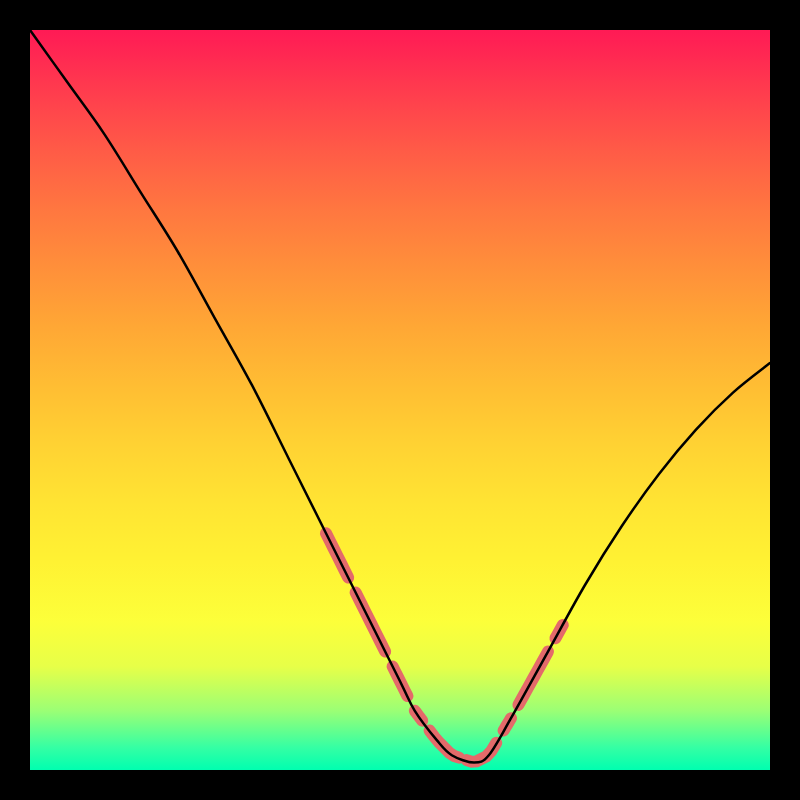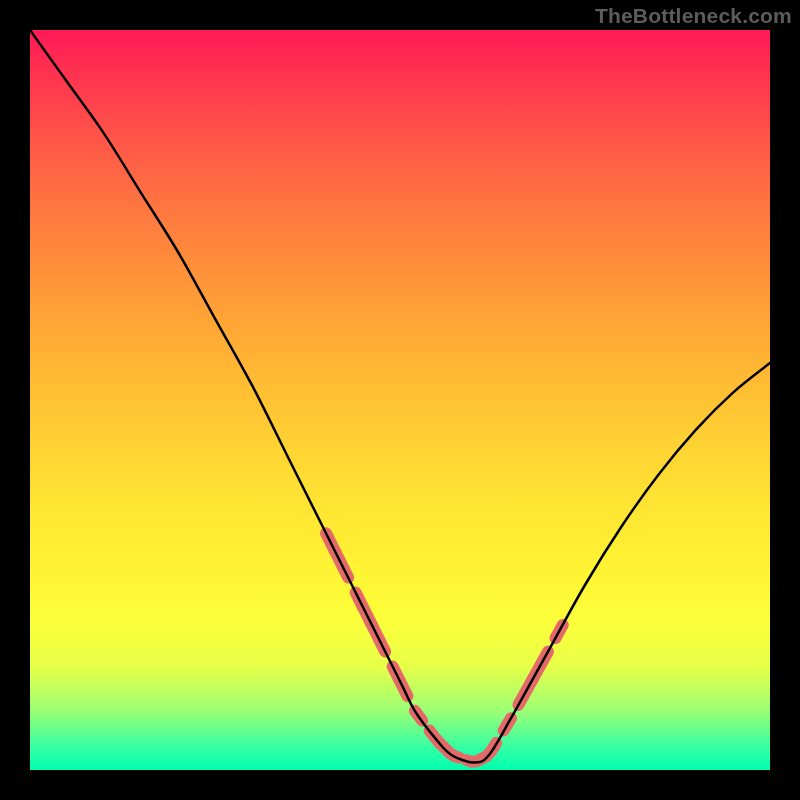--- a/index.html
+++ b/index.html
@@ -70,21 +70,20 @@
     fill: none;
     stroke: #e46a6a;
     stroke-width: 12;
     stroke-linecap: round;
   }
 </style>
 </head>
 <body>
 
 <div class="frame">
-  <div class="watermark">TheBottleneck.com</div>
   <div class="plot-area">
     <svg class="curve" viewBox="0 0 740 740">
       <g id="dash-group">
           <path d="M 296 503.2 L 299.70000000000005 510.6 L 303.4 518 L 307.09999999999997 525.4 L 310.8 532.8 L 314.5 540.2 L 318.2 547.6" class="dash-seg"></path>
           <path d="M 325.6 562.4 L 330.5333333333333 572.2666666666667 L 335.4666666666667 582.1333333333333 L 340.40000000000003 592 L 345.3333333333333 601.8666666666667 L 350.2666666666667 611.7333333333333 L 355.2 621.6" class="dash-seg"></path>
           <path d="M 362.59999999999997 636.4 L 365.06666666666666 641.3333333333334 L 367.5333333333333 646.2666666666667 L 370 651.2 L 372.4666666666667 656.1333333333333 L 374.9333333333333 661.0666666666666 L 377.40000000000003 666" class="dash-seg"></path>
           <path d="M 384.8 680.8 L 386.0333333333333 682.4444444444445 L 387.26666666666665 684.088888888889 L 388.5 685.7333333333333 L 389.7333333333333 687.3777777777777 L 390.96666666666664 689.0222222222222 L 392.20000000000005 690.6666666666666" class="dash-seg"></path>
           <path d="M 399.6 700.5333333333333 L 404.5333333333333 707.1111111111111 L 409.4666666666667 712.8666666666667 L 414.40000000000003 717.8 L 419.3333333333333 722.7333333333333 L 424.2666666666667 726.0222222222222 L 429.2 727.6666666666666" class="dash-seg"></path>
           <path d="M 436.59999999999997 730.1333333333333 L 441.53333333333336 731.7777777777778 L 446.4666666666667 731.3666666666667 L 451.4 728.9 L 456.33333333333337 726.4333333333334 L 461.2666666666667 721.0888888888888 L 466.2 712.8666666666667" class="dash-seg"></path>
           <path d="M 473.6 700.5333333333333 L 474.83333333333337 698.4777777777778 L 476.06666666666666 696.4222222222223 L 477.3 694.3666666666667 L 478.53333333333336 692.311111111111 L 479.76666666666665 690.2555555555556 L 481 688.2" class="dash-seg"></path>

